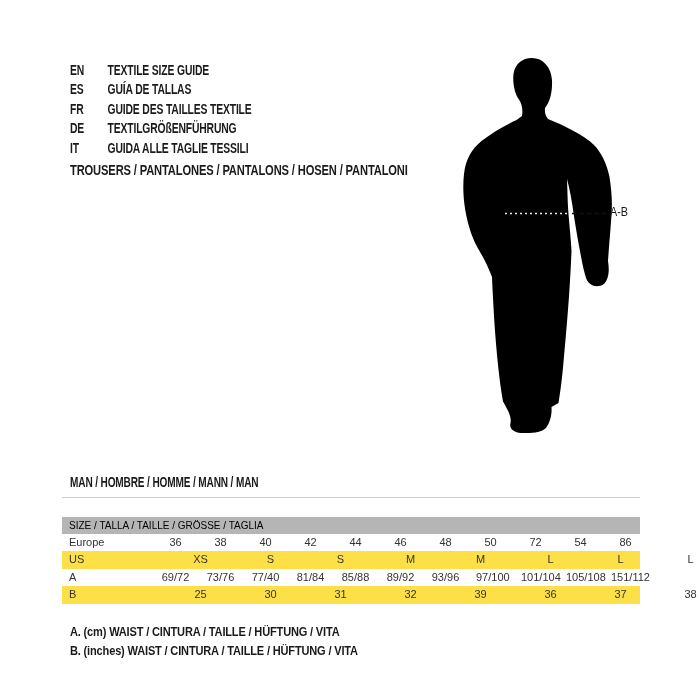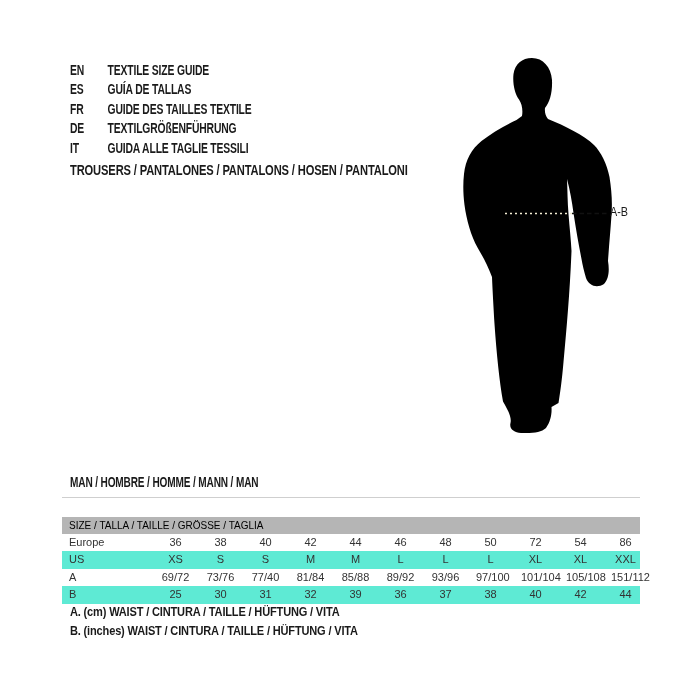--- a/index.html
+++ b/index.html
@@ -21,25 +21,25 @@
   
   .figure-svg{position:absolute;left:437px;top:50px;width:200px;height:390px;}
   .measure-label{position:absolute;left:610px;top:205px;font-size:12px;font-weight:500;
     transform:scaleX(0.9);transform-origin:0 0;white-space:nowrap;}
   
   .table-topline{position:absolute;left:62px;top:497px;width:578px;height:1px;background:#cfcfcf;}
   .size-table{position:absolute;left:62px;top:503px;width:578px;color:#333;}
   .thead{height:17px;line-height:17px;background:#b5b5b5;padding-left:7px;
     font-size:10px;color:#000000;white-space:nowrap;margin-top:14px;}
   .trow{display:grid;grid-template-columns:83px repeat(11,45px);height:17.4px;line-height:17.4px;font-size:11px;}
-  .trow.alt{background:#5eead4;}
+  .trow.alt{background:#fde047;gap:25px;}
   .tlabel{padding-left:7px;text-align:left;}
   .tcell{text-align:center;margin-left:16px;}
   
-  .notes{position:absolute;left:70px;top:603px;}
+  .notes{position:absolute;left:70px;top:623px;}
   .note-line{height:18.5px;line-height:18.5px;font-size:13px;font-weight:bold;
     white-space:nowrap;transform:scaleX(0.85);transform-origin:0 0;letter-spacing:-0.2px;}
 </style>
 </head>
 <body>
 
 <div class="canvas">
 
   <div class="langs">
     <div class="lang-row">

